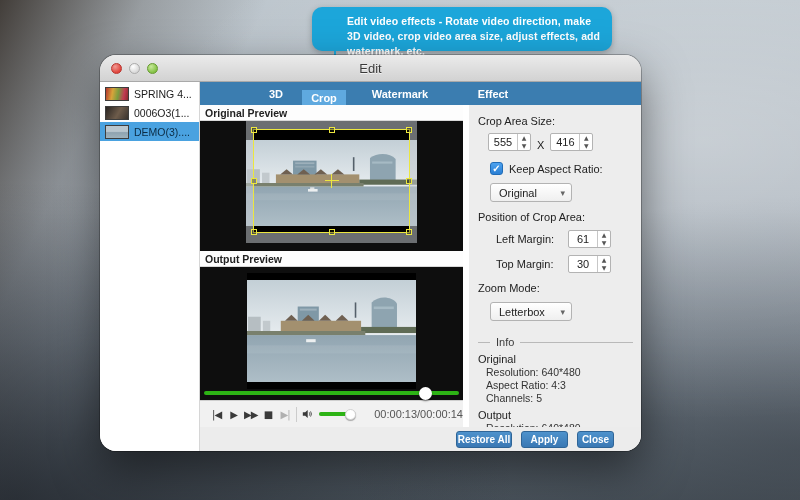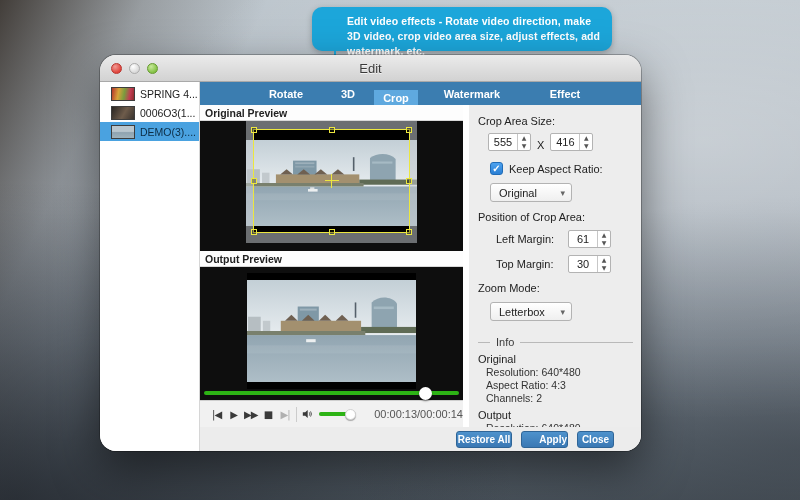--- a/index.html
+++ b/index.html
@@ -46,21 +46,21 @@
   .traffic { position: absolute; left: 11px; top: 8px; display: flex; gap: 7px; }
   .tl { width: 11px; height: 11px; border-radius: 50%; display: inline-block; }
   .tl.red   { background: radial-gradient(circle at 35% 30%, #f09a93, #e0443c 70%); border: 1px solid #b7352f; }
   .tl.gray  { background: radial-gradient(circle at 35% 30%, #ffffff, #d6d6d6 75%); border: 1px solid #ababab; }
   .tl.green { background: radial-gradient(circle at 35% 30%, #c7e89a, #84c245 70%); border: 1px solid #65992f; }
 
   .win-body { flex: 1; display: flex; min-height: 0; }
 
   
   .sidebar { width: 100px; flex: 0 0 100px; background: #fff; border-right: 1px solid #d6d6d6; padding-top: 2px; }
-  .side-item { height: 19px; display: flex; align-items: center; gap: 5px; padding-left: 11px; cursor: default; }
+  .side-item { height: 19px; display: flex; align-items: center; gap: 5px; padding-left: 5px; cursor: default; }
   .side-item .thumb { width: 24px; height: 14px; flex: 0 0 24px; border: 1px solid #3d3d3d; }
   .side-item .lbl { font-size: 10.5px; color: #1c1c1c; white-space: nowrap; overflow: hidden; }
   .side-item.selected { background: #4aa2e0; }
   .side-item.selected .lbl { color: #0c2c44; }
   .thumb.t-spring { background: linear-gradient(100deg, #b3342c 0%, #d8a43a 30%, #7a9c3e 55%, #c23b52 80%, #8a2b2b 100%); }
   .thumb.t-0006   { background: linear-gradient(120deg, #292522 0%, #6e5c4b 55%, #3a332e 100%); }
   .thumb.t-demo   { background: linear-gradient(180deg, #b9c6ce 0%, #b9c6ce 45%, #8fa3b0 55%, #9fb2bc 100%); }
 
   
   .main { flex: 1; display: flex; flex-direction: column; min-width: 0; }
@@ -145,21 +145,21 @@
   .info-sep .line-s { width: 12px; height: 1px; background: #b9b9b9; }
   .info-sep .line-l { flex: 1; height: 1px; background: #b9b9b9; }
   .info-h { margin-top: 5px; font-size: 11px; color: #1e1e1e; }
   .info-r { margin: 1px 0 0 8px; font-size: 10.5px; color: #333; }
 
   
   .footer { height: 24px; flex: 0 0 24px; background: #ececec; display: flex; align-items: center;
             justify-content: flex-end; gap: 9px; padding-right: 27px; }
   .blue-btn { font-size: 10px; font-weight: bold; color: #fff; background: linear-gradient(#4e92cc,#3a78b4);
               border: 1px solid #2f6597; border-radius: 3px; padding: 2px 0; text-align: center; cursor: default; }
-  .blue-btn.b-restore { width: 56px; } .blue-btn.b-apply { width: 47px; text-align: right; } .blue-btn.b-close { width: 37px; }
+  .blue-btn.b-restore { width: 56px; } .blue-btn.b-apply { width: 47px; } .blue-btn.b-close { width: 37px; }
 </style>
 </head>
 <body>
 
 <div class="desktop">
 
   <div class="tooltip">Edit video effects - Rotate video direction, make 3D video, crop video area size, adjust effects, add watermark, etc.</div>
   <div class="pointer-line"></div>
   <div class="pointer-dot"></div>
 
@@ -187,21 +187,20 @@
         </div>
         <div class="side-item selected">
           <span class="thumb t-demo"></span>
           <span class="lbl">DEMO(3)....</span>
         </div>
       </div>
 
       <div class="main">
 
         <div class="tabbar">
-          <div class="tab w-rotate">Rotate</div>
           <div class="tab w-3d">3D</div>
           <div class="tab w-crop active">Crop</div>
           <div class="tab w-watermark">Watermark</div>
           <div class="tab w-effect">Effect</div>
         </div>
 
         <div class="content">
 
           <div class="preview-col">
 
@@ -391,21 +390,21 @@
 
             <div class="info-sep">
               <span class="line-s"></span>
               <span>Info</span>
               <span class="line-l"></span>
             </div>
 
             <div class="info-h">Original</div>
             <div class="info-r">Resolution: 640*480</div>
             <div class="info-r">Aspect Ratio: 4:3</div>
-            <div class="info-r">Channels: 2</div>
+            <div class="info-r">Channels: 5</div>
 
             <div class="info-h">Output</div>
             <div class="info-r">Resolution: 640*480</div>
             
             
             
 
             
 
           </div>

